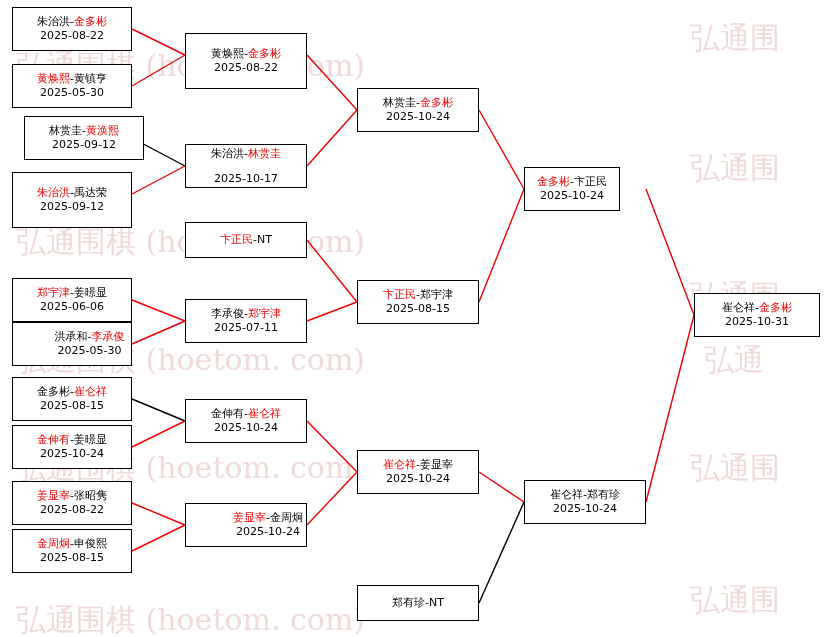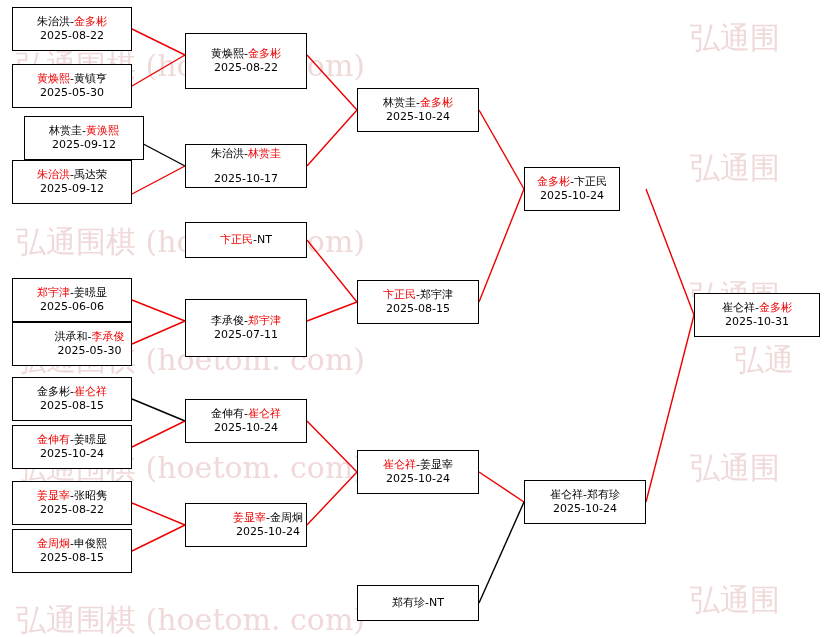--- a/index.html
+++ b/index.html
@@ -58,21 +58,21 @@
 <body>
 
 <div id="root">
   <div id="watermark-layer">
       <div class="wm" style="left: 16px; top: 46px;">弘通围棋 (hoetom. com)</div>
       <div class="wm" style="left: 690px; top: 18px;">弘通围</div>
       <div class="wm" style="left: 690px; top: 148px;">弘通围</div>
       <div class="wm" style="left: 16px; top: 222px;">弘通围棋 (hoetom. com)</div>
       <div class="wm" style="left: 690px; top: 276px;">弘通围</div>
       <div class="wm" style="left: 16px; top: 340px;">弘通围棋 (hoetom. com)</div>
-      <div class="wm" style="left: 734px; top: 340px;">弘通</div>
+      <div class="wm" style="left: 704px; top: 340px;">弘通</div>
       <div class="wm" style="left: 16px; top: 448px;">弘通围棋 (hoetom. com)</div>
       <div class="wm" style="left: 690px; top: 448px;">弘通围</div>
       <div class="wm" style="left: 16px; top: 600px;">弘通围棋 (hoetom. com)</div>
       <div class="wm" style="left: 690px; top: 580px;">弘通围</div>
     </div>
   <svg class="lines" id="lines-layer" viewBox="0 0 832 637">
       <polyline points="132,29 185,55" fill="none" stroke="#ee0000" stroke-width="1.4"></polyline>
       <polyline points="132,86 185,55" fill="none" stroke="#ee0000" stroke-width="1.4"></polyline>
       <polyline points="132,138 185,166" fill="none" stroke="#000000" stroke-width="1.4"></polyline>
       <polyline points="132,194 185,166" fill="none" stroke="#ee0000" stroke-width="1.4"></polyline>
@@ -101,21 +101,21 @@
         <span class="ln2">2025-08-22</span>
       </div>
       <div class="node" style="left: 12px; top: 64px; width: 120px; height: 44px;">
         <span class="ln1"><span class="red">黄焕熙</span><span class="blk">-</span><span class="blk">黄镇亨</span></span>
         <span class="ln2">2025-05-30</span>
       </div>
       <div class="node" style="left: 12px; top: 116px; width: 120px; height: 44px; margin-left: 12px;">
         <span class="ln1"><span class="blk">林赏圭</span><span class="blk">-</span><span class="red">黄涣熙</span></span>
         <span class="ln2">2025-09-12</span>
       </div>
-      <div class="node" style="left: 12px; top: 160px; width: 120px; height: 44px;">
+      <div class="node" style="left: 12px; top: 172px; width: 120px; height: 56px;">
         <span class="ln1"><span class="red">朱治洪</span><span class="blk">-</span><span class="blk">禹达荣</span></span>
         <span class="ln2">2025-09-12</span>
       </div>
       <div class="node" style="left: 12px; top: 278px; width: 120px; height: 44px;">
         <span class="ln1"><span class="red">郑宇津</span><span class="blk">-</span><span class="blk">姜暻显</span></span>
         <span class="ln2">2025-06-06</span>
       </div>
       <div class="node" style="left: 12px; top: 322px; width: 120px; height: 44px; padding-left: 35px;">
         <span class="ln1"><span class="blk">洪承和</span><span class="blk">-</span><span class="red">李承俊</span></span>
         <span class="ln2">2025-05-30</span>
@@ -140,21 +140,21 @@
         <span class="ln1"><span class="blk">黄焕熙</span><span class="blk">-</span><span class="red">金多彬</span></span>
         <span class="ln2">2025-08-22</span>
       </div>
       <div class="node" style="left: 185px; top: 144px; width: 122px; height: 44px; gap: 11px;">
         <span class="ln1"><span class="blk">朱治洪</span><span class="blk">-</span><span class="red">林赏圭</span></span>
         <span class="ln2">2025-10-17</span>
       </div>
       <div class="node" style="left: 185px; top: 222px; width: 122px; height: 36px;">
         <span class="ln1"><span class="red">卞正民</span><span class="blk">-</span><span class="blk">NT</span></span>
       </div>
-      <div class="node" style="left: 185px; top: 299px; width: 122px; height: 58px;">
+      <div class="node" style="left: 185px; top: 299px; width: 122px; height: 44px;">
         <span class="ln1"><span class="blk">李承俊</span><span class="blk">-</span><span class="red">郑宇津</span></span>
         <span class="ln2">2025-07-11</span>
       </div>
       <div class="node" style="left: 185px; top: 399px; width: 122px; height: 44px;">
         <span class="ln1"><span class="blk">金伸有</span><span class="blk">-</span><span class="red">崔仑祥</span></span>
         <span class="ln2">2025-10-24</span>
       </div>
       <div class="node" style="left: 185px; top: 503px; width: 122px; height: 44px; padding-left: 44px;">
         <span class="ln1"><span class="red">姜显宰</span><span class="blk">-</span><span class="blk">金周炯</span></span>
         <span class="ln2">2025-10-24</span>

